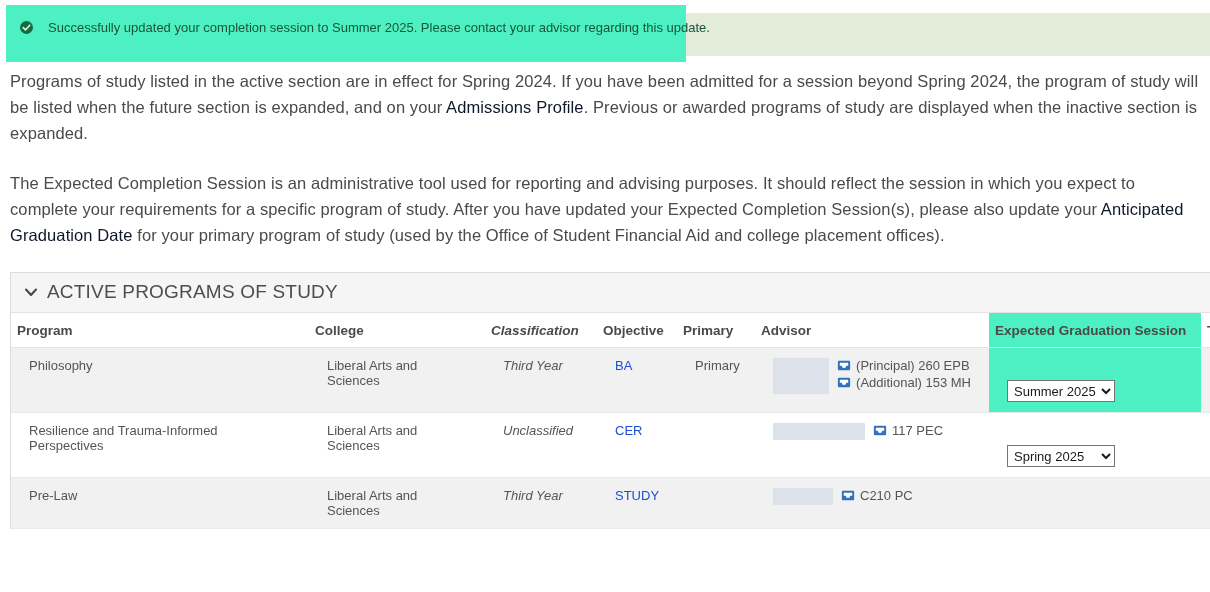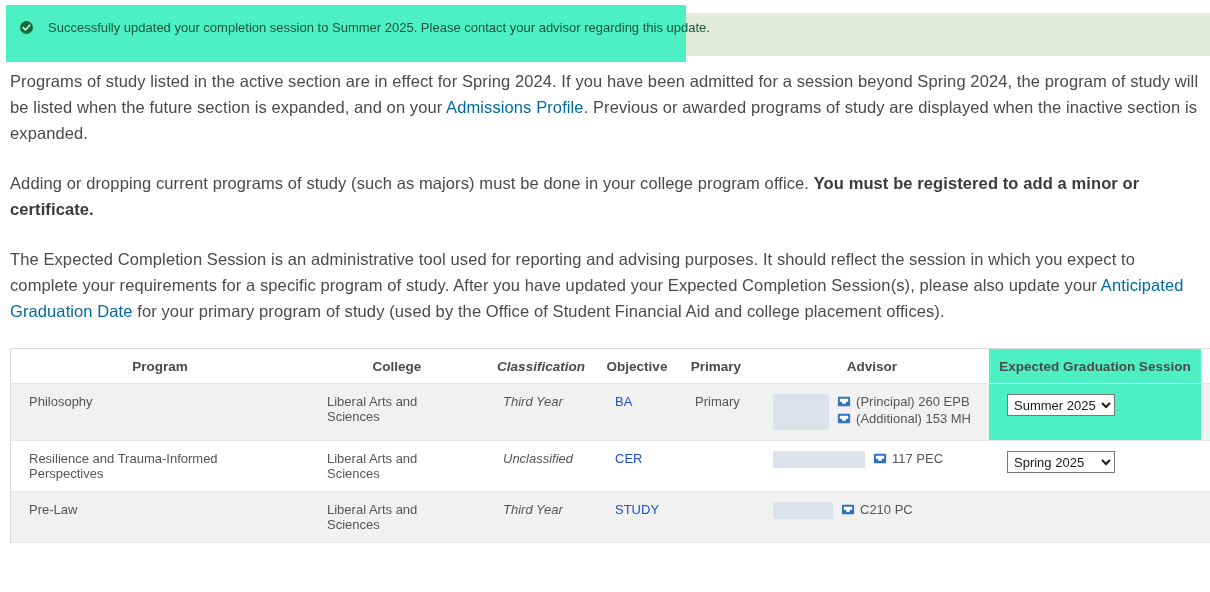--- a/index.html
+++ b/index.html
@@ -65,21 +65,21 @@
   }
   .prose p {
     margin: 0 0 24px 0;
     font-size: 16.5px;
     line-height: 26px;
     color: #4a4a4a;
     letter-spacing: 0.1px;
   }
   .prose p.p1 { margin-top: 6px; }
   .prose a {
-    color: #0369a1;
+    color: #0f172a;
     text-decoration: none;
   }
   .prose b { color: #3a3a3a; font-weight: bold; }
 
   
   .section {
     margin: 0 0 0 10px;
     border-top: 1px solid #dcdcdc;
     border-left: 1px solid #dcdcdc;
     background: #fff;
@@ -106,21 +106,21 @@
     letter-spacing: 0.2px;
   }
 
   table.pos {
     width: 100%;
     border-collapse: collapse;
     font-size: 13px;
     table-layout: fixed;
   }
   table.pos th {
-    text-align: center;
+    text-align: left;
     font-weight: bold;
     color: #4a4a4a;
     font-size: 13.5px;
     padding: 10px 6px 9px 6px;
     background: #ffffff;
     border-bottom: 1px solid #e4e4e4;
     vertical-align: bottom;
     white-space: nowrap;
   }
   table.pos td {
@@ -188,20 +188,21 @@
   
   select.session {
     font-family: "Liberation Sans", sans-serif;
     font-size: 13px;
     color: #1a1a1a;
     background: #ffffff;
     border: 1px solid #767676;
     padding: 1px 2px;
     border-radius: 0;
     height: 22px;
+    margin-top: 22px;
   }
 </style>
 </head>
 <body>
 
 <div class="alert-wrap">
   <div class="alert-box"></div>
   <div class="alert-highlight"></div>
   <div class="alert-content">
     <span class="check-icon">
@@ -210,27 +211,34 @@
         <path d="M4 8.2 L6.7 11 L12 5.2" stroke="#d8f5e4" stroke-width="2" fill="none" stroke-linecap="round" stroke-linejoin="round"></path>
       </svg>
     </span>
     <span>Successfully updated your completion session to Summer 2025. Please contact your advisor regarding this update.</span>
   </div>
 </div>
 
 <div class="prose">
   <p class="p1"><span>Programs of study listed in the active section are in effect for Spring 2024. If you have been admitted for a session beyond Spring 2024, the program of study will be listed when the future section is expanded, and on your </span><a href="#" class="link">Admissions Profile</a><span>. Previous or awarded programs of study are displayed when the inactive section is expanded.</span></p>
 
-  <p><span>Adding or dropping current programs of study (such as majors) must be done in your college program office. </span><b>You must be registered to add a minor or certificate.</b></p>
 
   <p><span>The Expected Completion Session is an administrative tool used for reporting and advising purposes. It should reflect the session in which you expect to complete your requirements for a specific program of study. After you have updated your Expected Completion Session(s), please also update your </span><a href="#" class="link">Anticipated Graduation Date</a><span> for your primary program of study (used by the Office of Student Financial Aid and college placement offices).</span></p>
 </div>
 
 <div class="section">
 
+  <div class="section-header">
+    <span class="chevron">
+      <svg width="16" height="16" viewBox="0 0 16 16">
+        <path d="M3 5.5 L8 11 L13 5.5" stroke="currentColor" stroke-width="2.1" fill="none" stroke-linecap="round" stroke-linejoin="round"></path>
+      </svg>
+    </span>
+    <span class="section-title">ACTIVE PROGRAMS OF STUDY</span>
+  </div>
 
   <table class="pos">
     <thead>
       <tr>
         <th class="c-program">Program</th>
         <th class="c-college">College</th>
         <th class="c-class">Classification</th>
         <th class="c-obj">Objective</th>
         <th class="c-primary">Primary</th>
         <th class="c-advisor">Advisor</th>

